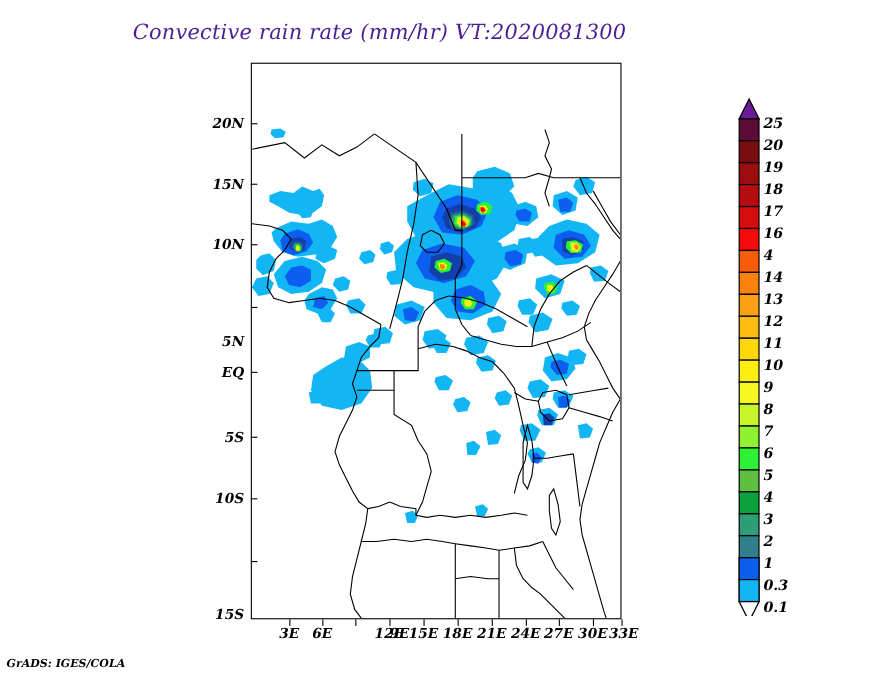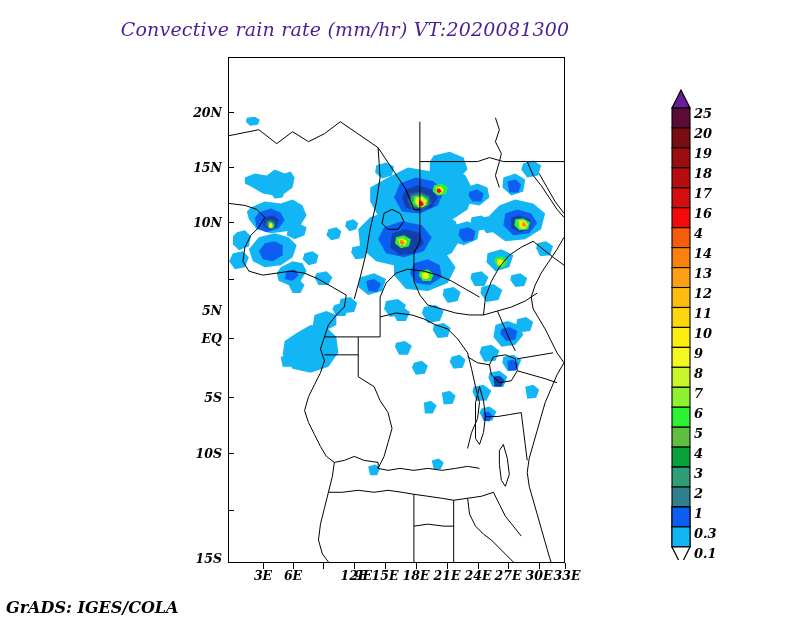--- a/index.html
+++ b/index.html
@@ -73,21 +73,21 @@
     white-space: nowrap;
     transform: translateY(-50%);
   }
   
   #credit {
     position: absolute;
     left: 6px; top: 598px;
     font-family: "DejaVu Serif", serif;
     font-style: italic;
     font-weight: bold;
-    font-size: 16px;
+    font-size: 10px;
     color: #000;
     white-space: nowrap;
   }
 </style>
 </head>
 <body>
 
 <div id="root">
 
   <div id="title">Convective rain rate (mm/hr) VT:2020081300</div>

